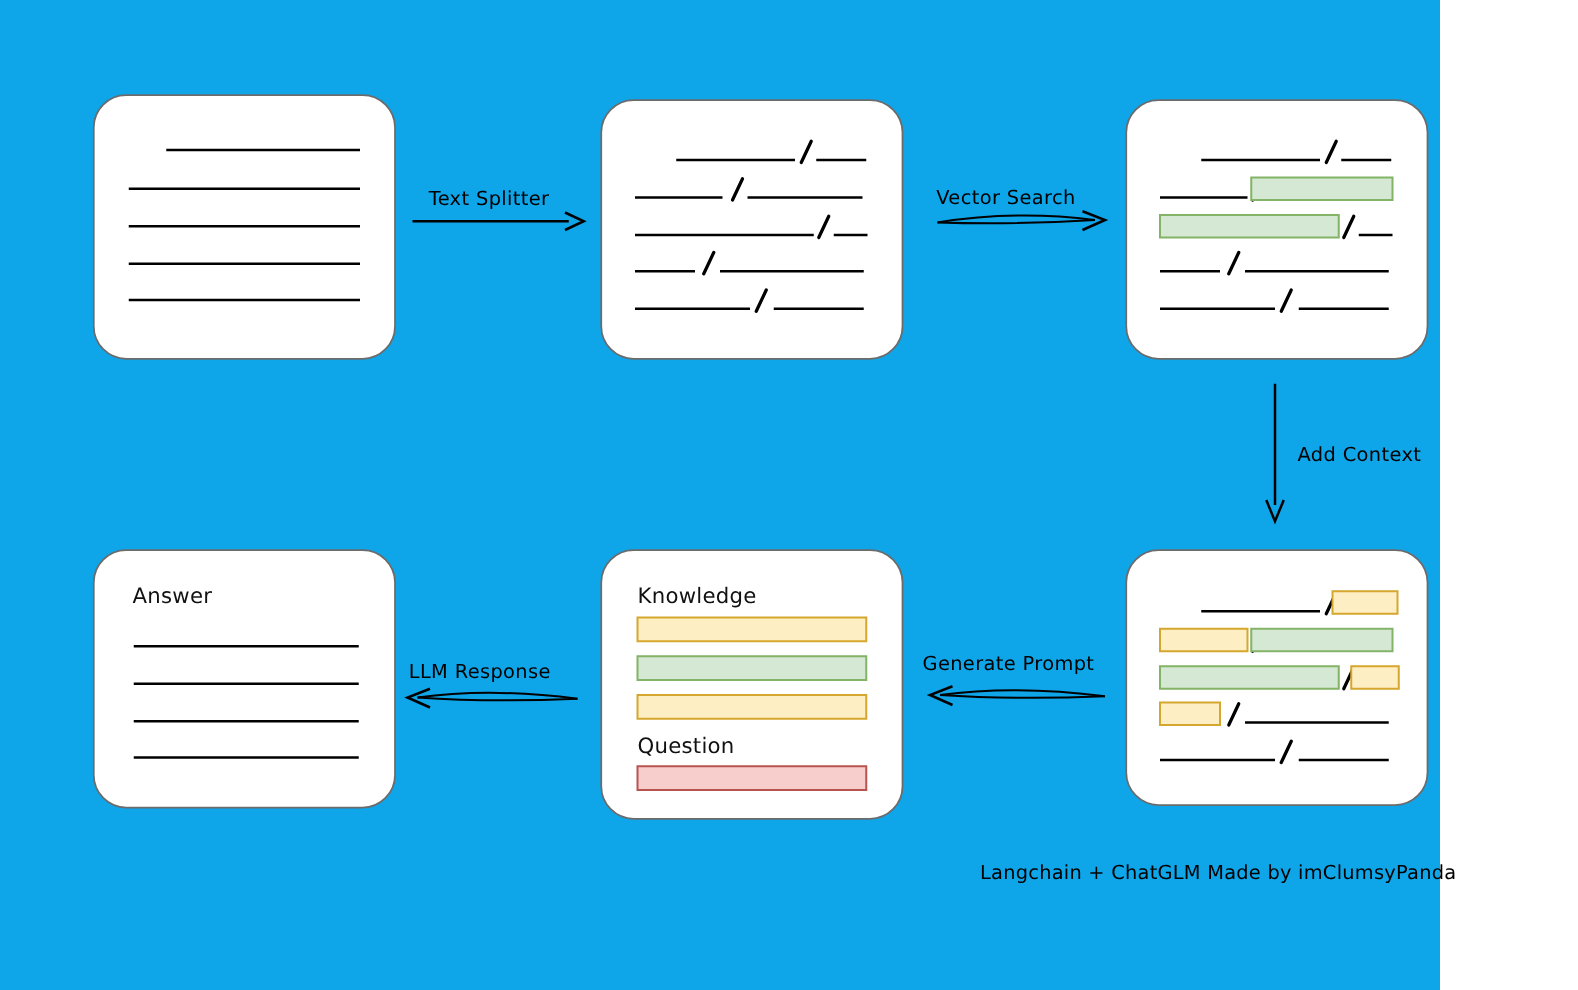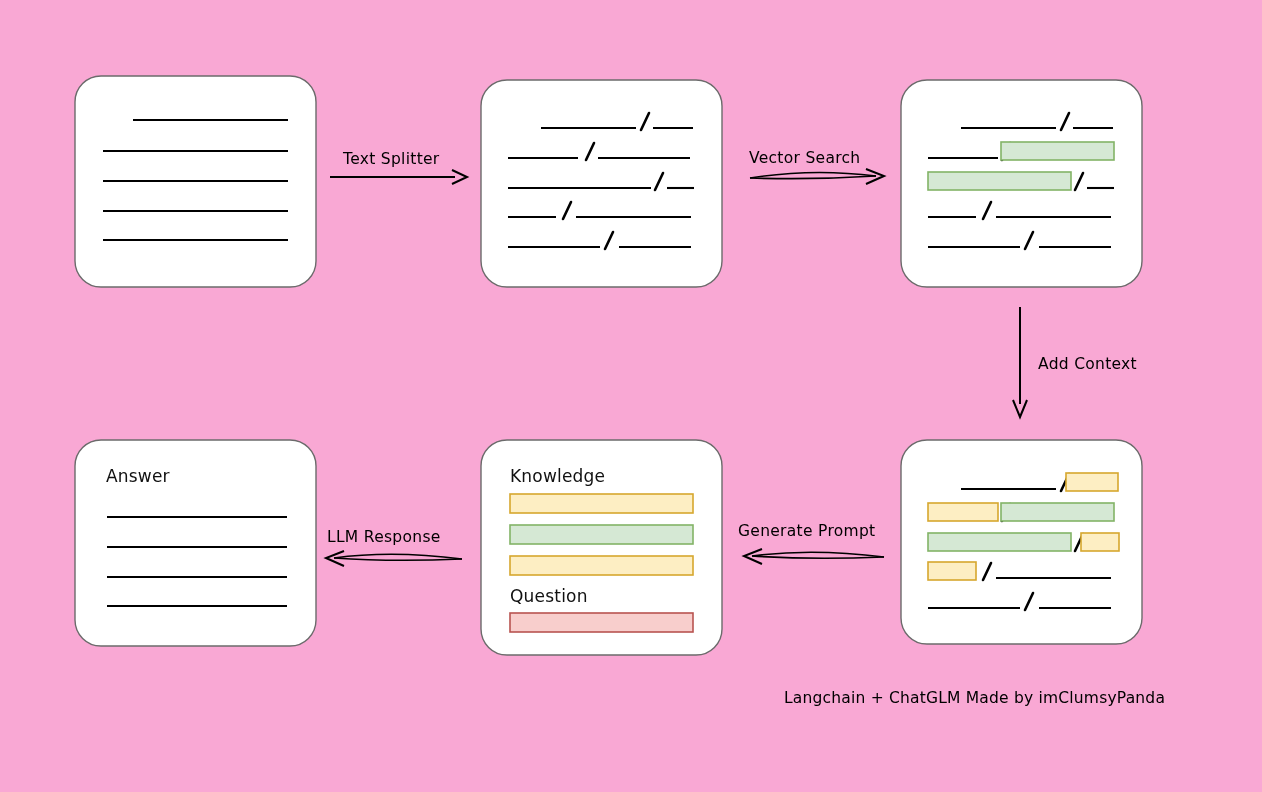--- a/index.html
+++ b/index.html
@@ -8,23 +8,23 @@
     background: #ffffff;
   }
   body {
     width: 1262px;
     height: 792px;
     overflow: hidden;
     font-family: "DejaVu Sans", sans-serif;
   }
   #canvas {
     position: relative;
-    width: 1262px;
+    width: 1152px;
     height: 792px;
-    background: #f9a8d4;
+    background: #0ea5e9;
   }
   svg.layer {
     position: absolute;
     top: 0;
     left: 0;
     width: 1262px;
     height: 792px;
   }
   .arrow-label {
     font-family: "DejaVu Sans", sans-serif;

